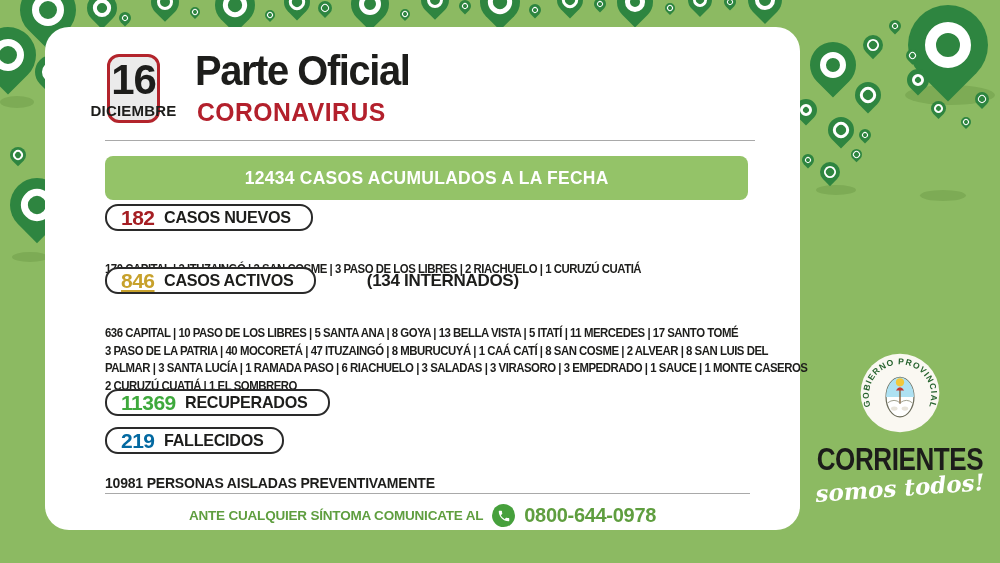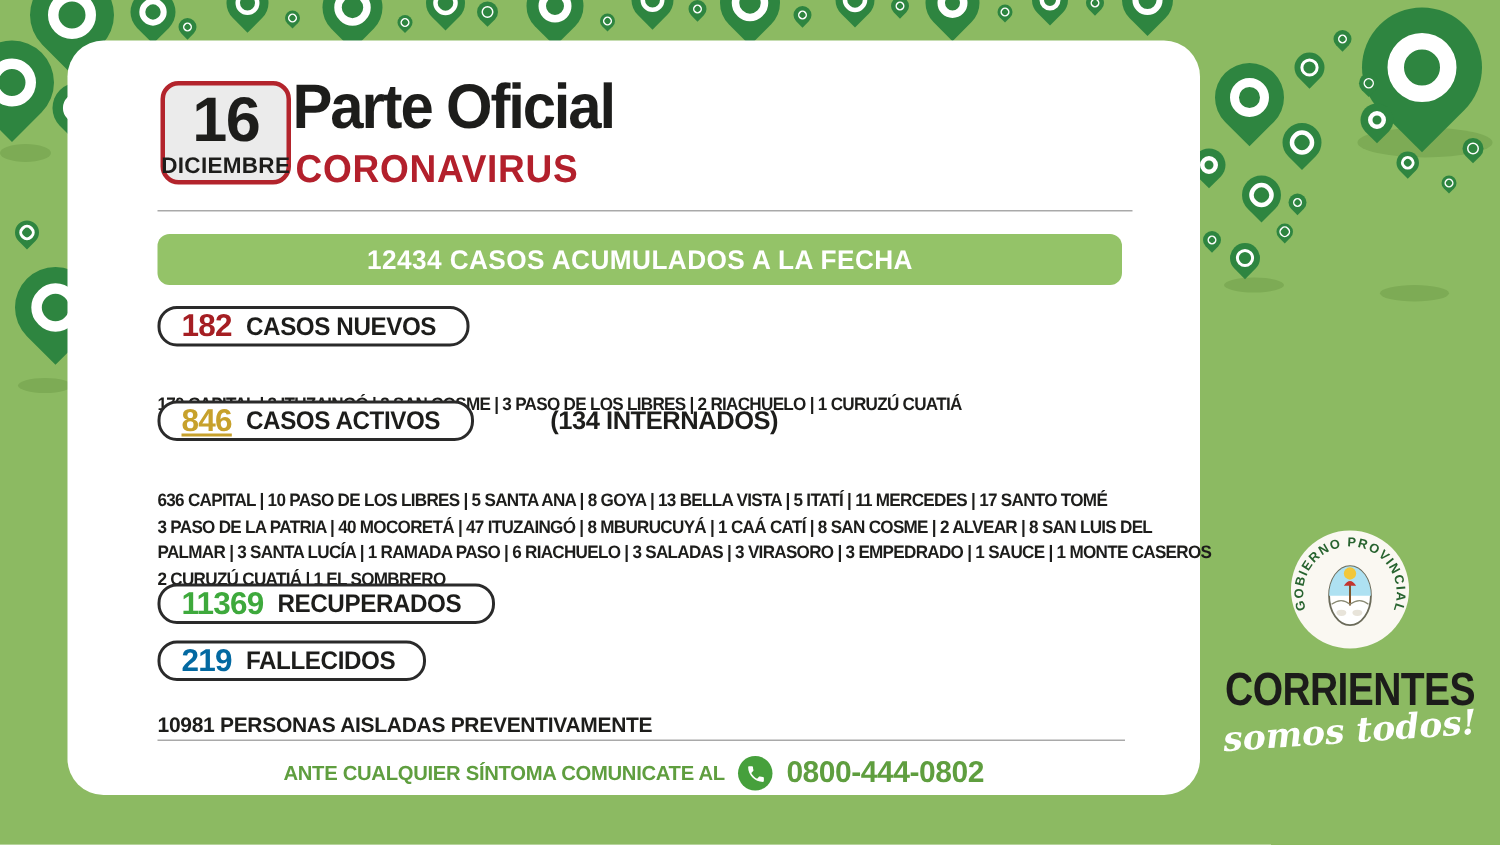--- a/index.html
+++ b/index.html
@@ -14,32 +14,32 @@
   .stage{position:absolute;inset:0;width:1000px;height:563px;background:var(--bg-green);overflow:hidden;}
 
   
   .pin{position:absolute;background:var(--pin-green);border-radius:50% 50% 50% 0;transform:rotate(-45deg);z-index:1;}
   .pin::after{content:"";position:absolute;inset:21%;border:calc(var(--s) * 0.14) solid #fff;border-radius:50%;box-sizing:border-box;}
   .pin-shadow{position:absolute;background:var(--pin-shadow);border-radius:50%;z-index:0;}
 
   
   .card{position:absolute;left:45px;top:27px;width:755px;height:503px;background:#fff;border-radius:24px;z-index:5;}
 
-  .date-box{position:absolute;left:62px;top:27px;width:87px;height:69px;background:#ebebeb;border:3px solid #b3242c;border-radius:12px;display:flex;flex-direction:column;align-items:center;justify-content:center;text-align:right;}
+  .date-box{position:absolute;left:62px;top:27px;width:53px;height:69px;background:#ebebeb;border:3px solid #b3242c;border-radius:12px;display:flex;flex-direction:column;align-items:center;justify-content:center;text-align:right;}
   .date-day{font-size:42px;font-weight:bold;color:var(--text-dark);line-height:1;letter-spacing:-1px;}
   .date-month{font-size:15px;font-weight:bold;color:var(--text-dark);letter-spacing:.2px;margin-top:1px;}
 
   .title{position:absolute;left:150px;top:20px;font-size:42px;font-weight:bold;color:var(--text-dark);letter-spacing:-1.5px;transform:scaleX(.95);transform-origin:left;}
   .subtitle{position:absolute;left:152px;top:70px;font-size:26px;font-weight:bold;color:var(--accent-red);letter-spacing:.5px;transform:scaleX(.95);transform-origin:left;}
 
   .sep{position:absolute;height:1px;background:#a9a9a9;}
   .sep1{left:60px;top:113px;width:650px;}
   .sep2{left:60px;top:466px;width:645px;}
 
-  .banner{position:absolute;left:60px;top:129px;width:643px;height:34px;background:var(--banner-green);border-radius:8px;display:flex;align-items:center;justify-content:center;}
+  .banner{position:absolute;left:60px;top:129px;width:643px;height:44px;background:var(--banner-green);border-radius:8px;display:flex;align-items:center;justify-content:center;}
   .banner-text{color:#fff;font-size:18px;font-weight:bold;letter-spacing:.3px;transform:scaleX(.97);}
 
   .stat-row{position:absolute;left:60px;display:flex;align-items:center;gap:12px;}
   .pill{display:inline-flex;align-items:center;gap:9px;border:2px solid #2a2a2a;border-radius:13px;padding:3px 14px;height:27px;background:#fff;}
   .pill-value{font-size:21px;font-weight:bold;letter-spacing:-.5px;}
   .pill-label{font-size:17px;font-weight:bold;color:var(--text-dark);letter-spacing:-.3px;transform:scaleX(.95);transform-origin:left;}
   .v-red{color:var(--value-red);} .v-gold{color:var(--value-gold);text-decoration:underline;}
   .v-green{color:var(--value-green);} .v-dark{color:#0369a1;}
   .stat-note{font-size:17px;font-weight:bold;color:var(--text-dark);letter-spacing:-.3px;margin-left:39px;}
 
@@ -173,21 +173,21 @@
 
     <div class="sep sep2"></div>
 
     <div class="card-footer">
       <span class="footer-text">ANTE CUALQUIER SÍNTOMA COMUNICATE AL</span>
       <span class="phone-badge">
         <svg width="14" height="14" viewBox="0 0 24 24" fill="#ffffff">
           <path d="M6.62 10.79c1.44 2.83 3.76 5.14 6.59 6.59l2.2-2.2c.27-.27.67-.36 1.02-.24 1.12.37 2.33.57 3.57.57.55 0 1 .45 1 1V20c0 .55-.45 1-1 1-9.39 0-17-7.61-17-17 0-.55.45-1 1-1h3.5c.55 0 1 .45 1 1 0 1.25.2 2.45.57 3.57.11.35.03.74-.25 1.02l-2.2 2.2z"></path>
         </svg>
       </span>
-      <span class="phone-number">0800-444-0802</span>
+      <span class="phone-number">0800-644-0978</span>
     </div>
   </div>
 
   <div class="gov-logo">
     <svg class="emblem" viewBox="0 0 100 100">
       <circle cx="50" cy="50" r="48" fill="#faf8f2"></circle>
       <defs>
           <path id="embArc" d="M 16 70 A 38 38 0 1 1 84 70" fill="none"></path>
         </defs>
       <text font-size="10.5" fill="#27632f" font-weight="bold" letter-spacing="1.2" font-family="Liberation Sans, sans-serif">

